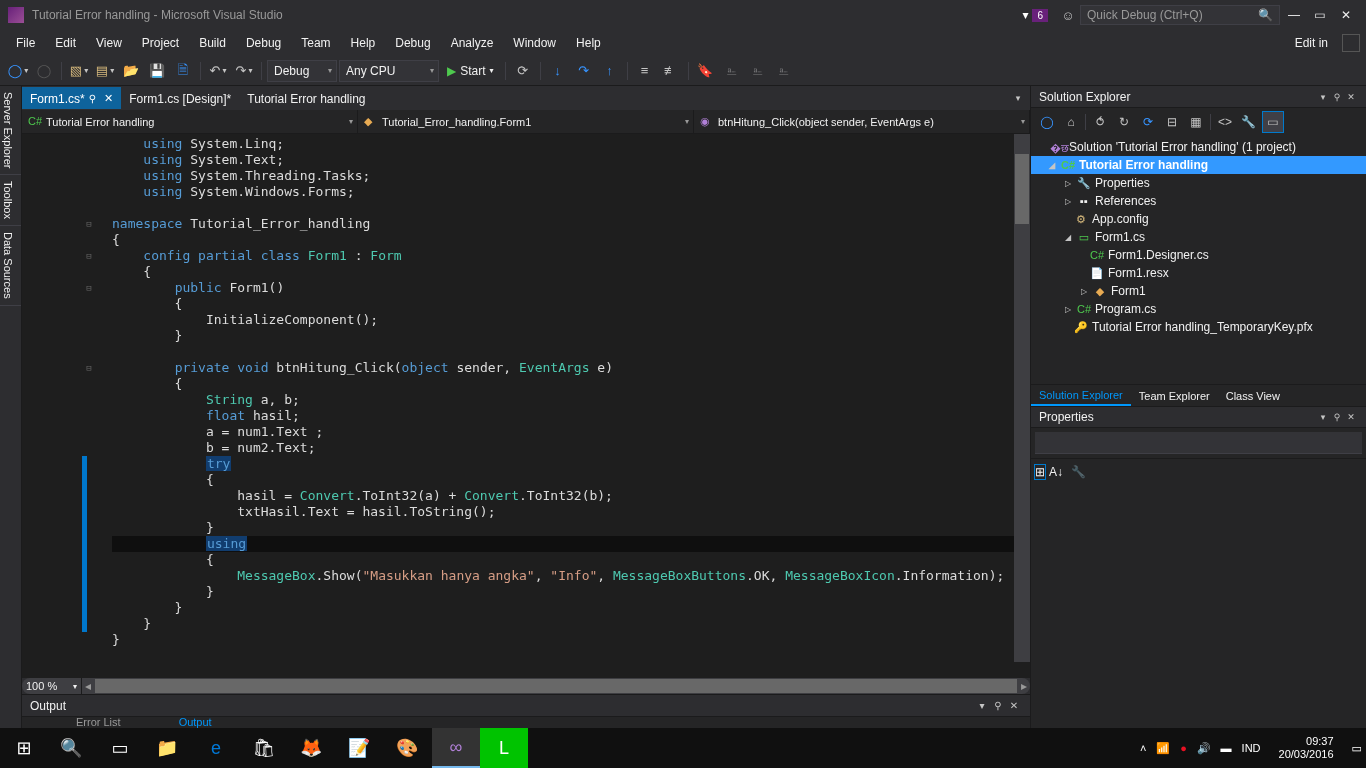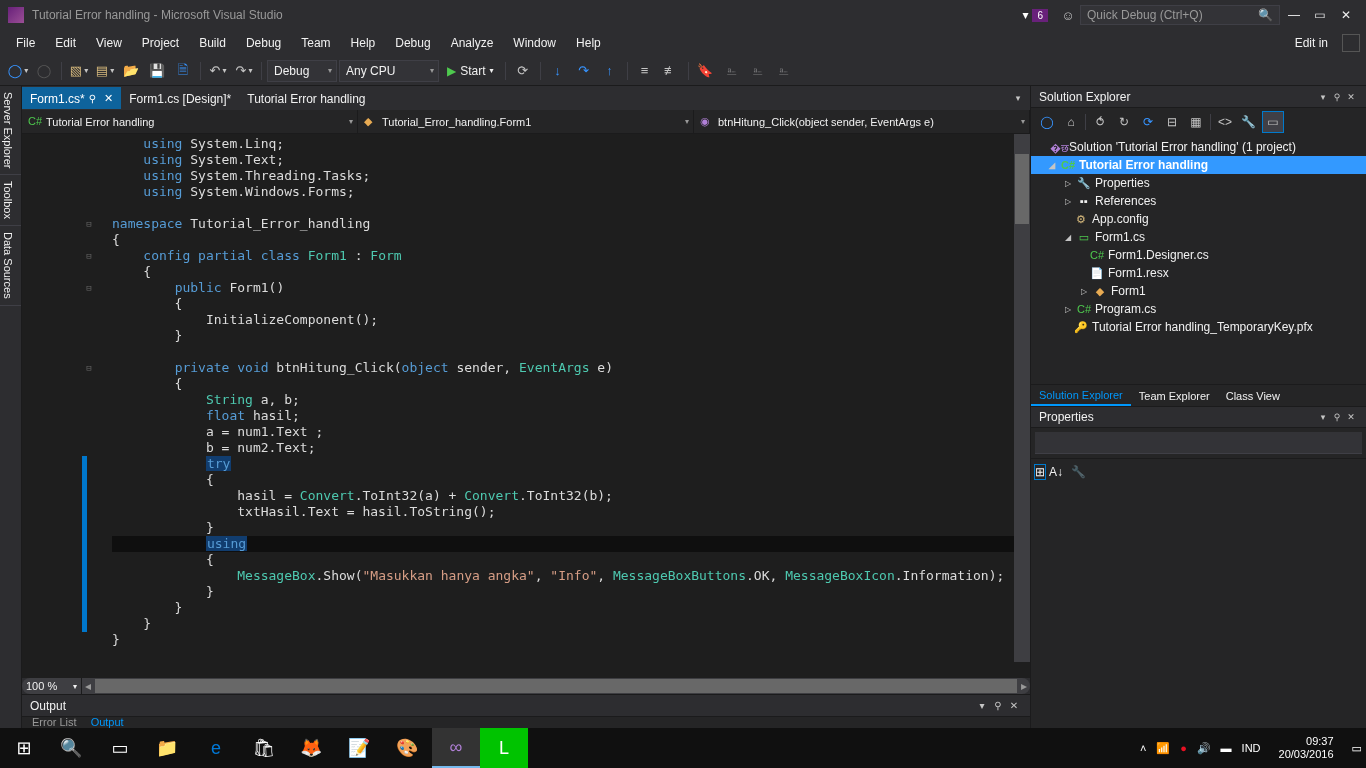--- a/index.html
+++ b/index.html
@@ -49,21 +49,21 @@
 .changebar { width: 6px; }
 .changebar .c { width: 5px; background: #0077cc; position: absolute; left: 60px; }
 .vscroll { width: 16px; background: #3e3e42; position: absolute; right: 0; top: 0; bottom: 16px; }
 .vscroll .thumb { background: #686868; width: 14px; margin: 1px; }
 .hscroll { height: 16px; background: #3e3e42; display: flex; align-items: center; border-radius: 8px; }
 .zoom { width: 60px; height: 16px; border-right: 1px solid #1b1b1c; display: flex; align-items: center; padding: 0 4px; color: #f1f1f1; font-size: 11px; }
 .output-hdr { height: 22px; background: #2d2d30; border-top: 1px solid #1b1b1c; display: flex; align-items: center; padding: 0 8px; color: #f1f1f1; font-size: 12px; }
 .output-hdr .otitle { flex: 1; }
 .output-hdr .obtn { width: 16px; text-align: center; font-size: 10px; color: #c5c5c5; }
 .output-body { height: 12px; background: #252526; border-top: 1px solid #1b1b1c; display: flex; align-items: flex-end; gap: 2px; padding: 0 4px; font-size: 11px; }
-.output-body .ot { padding: 0 6px; color: #999; }
+.output-body .ot { padding: 0 6px; color: #999; margin-left: 44px; }
 .output-body .ot.act { color: #0097fb; }
 .right { width: 336px; background: #252526; border-left: 1px solid #1b1b1c; display: flex; flex-direction: column; }
 .panel-hdr { height: 22px; background: #2d2d30; border-bottom: 1px solid #1b1b1c; display: flex; align-items: center; padding: 0 8px; font-size: 12px; }
 .panel-hdr .ptitle { flex: 1; }
 .panel-hdr .pbtn { width: 14px; text-align: center; color: #c5c5c5; font-size: 9px; }
 .se-tb { height: 28px; display: flex; align-items: center; padding: 0 6px; gap: 4px; }
 .se-tb .sebtn { width: 20px; height: 20px; display: flex; align-items: center; justify-content: center; color: #c5c5c5; font-size: 12px; }
 .se-tb .sesp { width: 1px; height: 16px; background: #3f3f46; }
 .se-tb .sebtn.on { background: #3f3f46; outline: 1px solid #007acc; }
 .se-search { height: 22px; margin: 0 4px 2px; background: #333337; border: 1px solid #3f3f46; display: flex; align-items: center; padding: 0 6px; color: #999; font-size: 11px; justify-content: space-between; }

